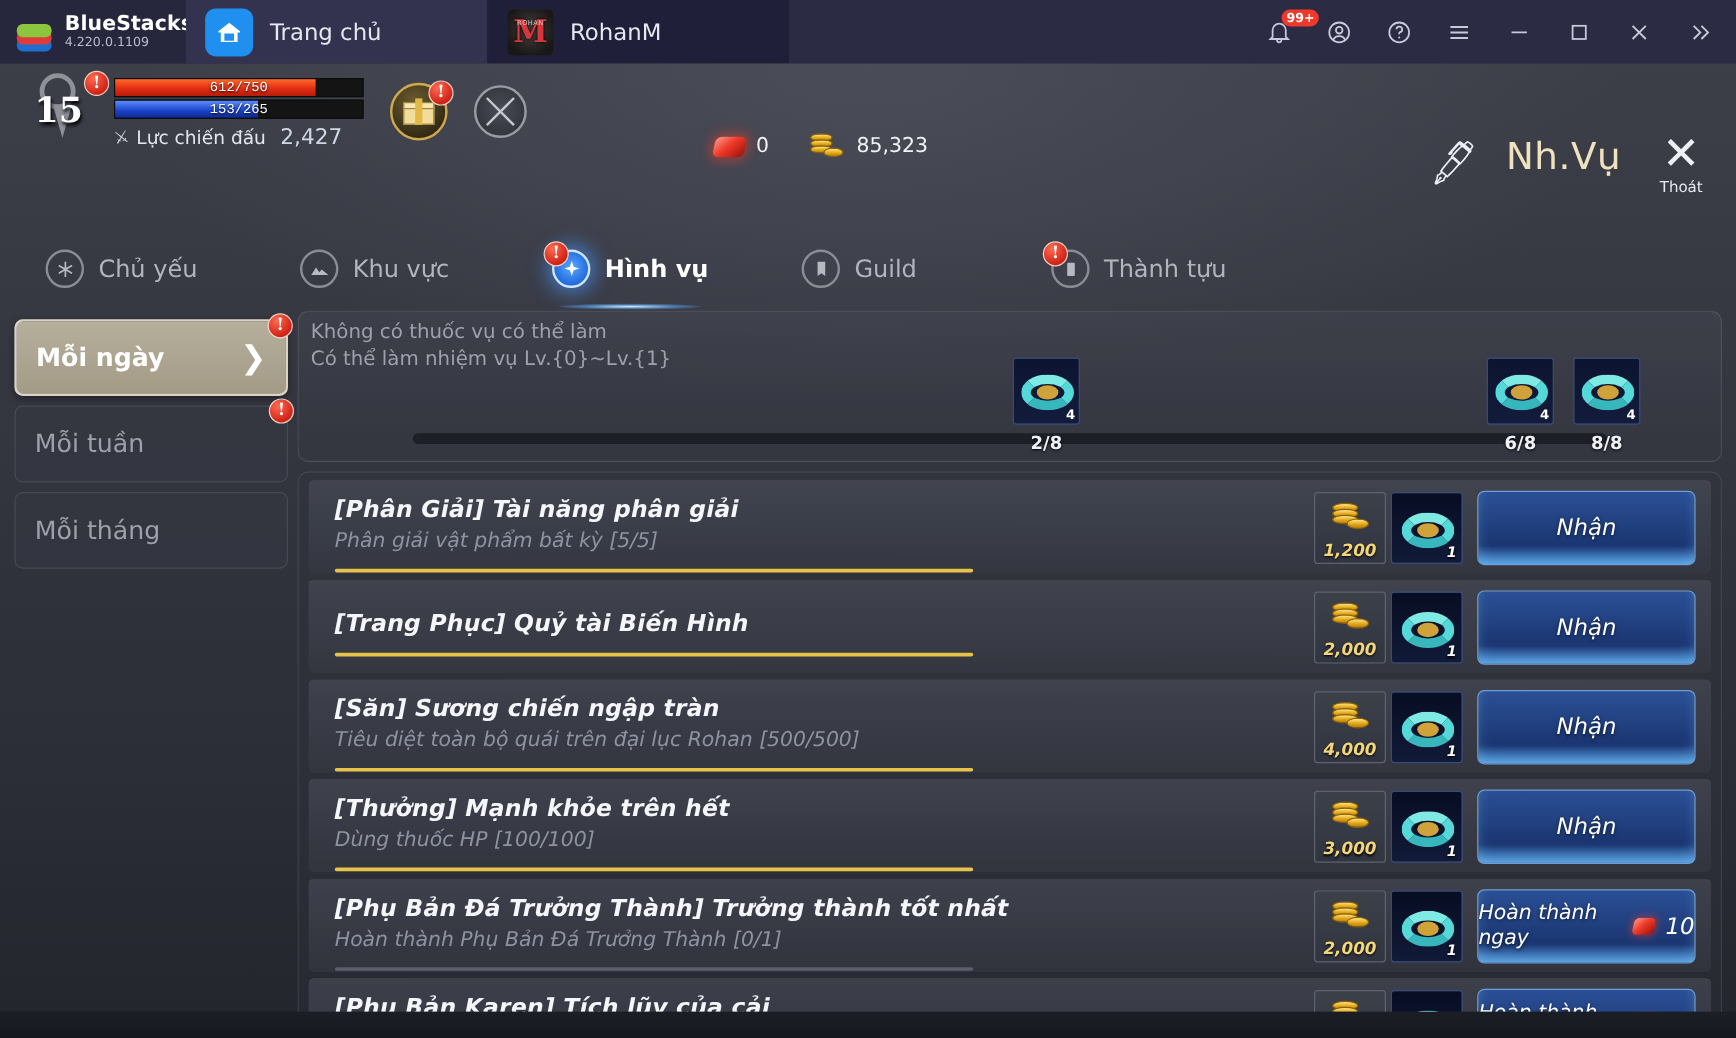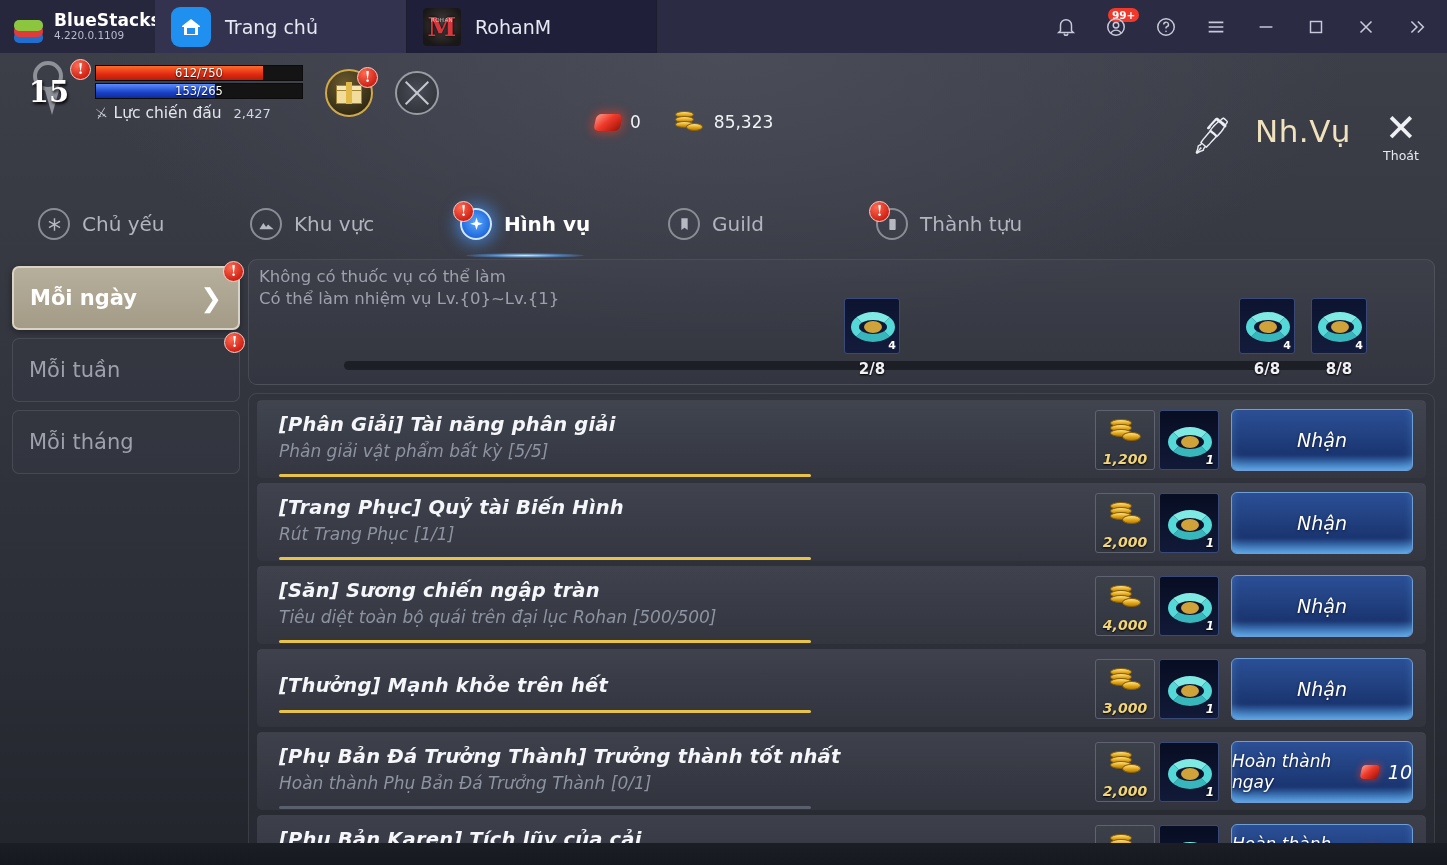--- a/index.html
+++ b/index.html
@@ -61,21 +61,21 @@
   .bs-spacer { flex: 1 1 auto; background: #2b2b44; }
   .bs-sys { display: flex; align-items: center; gap: 0px; background: #2b2b44; padding-right: 6px; }
   .sysbtn {
     width: 50px; height: 53px; display: flex; align-items: center; justify-content: center;
     position: relative; color: #c8cadb;
   }
   .sysbtn svg { width: 22px; height: 22px; }
   .badge99 {
     position: absolute; top: 8px; left: 27px;
     background: #f0392b; color: #fff; font-size: 10.5px; font-weight: bold;
-    border-radius: 9px; padding: 1px 4px 1px 4px; line-height: 12px; min-width: 24px; text-align: center; margin-left: 40px;
+    border-radius: 9px; padding: 1px 4px 1px 4px; line-height: 12px; min-width: 24px; text-align: center;
   }
 
   
   .game {
     position: absolute; left: 0; top: 53px; width: 1447px; height: 812px;
     background:
       radial-gradient(ellipse 900px 400px at 50% 0%, #4a4c58 0%, rgba(58,60,70,0) 70%),
       linear-gradient(180deg, #3c3e48 0%, #33353f 38%, #2b2d36 75%, #23252d 100%);
     overflow: hidden;
   }
@@ -106,26 +106,26 @@
     font-family: "DejaVu Serif", serif;
   }
   .hud-bars { margin-left: 4px; margin-top: 8px; }
   .bar { position: relative; width: 208px; height: 16px; background: #141414; border: 1px solid #0c0c0c; }
   .bar + .bar { margin-top: 2px; }
   .bar .fill { position: absolute; left: 0; top: 0; bottom: 0; }
   .bar.hp .fill { width: 81%; background: linear-gradient(180deg,#ff6a2a,#e02a12 60%,#b51d08); }
   .bar.mp .fill { width: 58%; background: linear-gradient(180deg,#5a8cff,#1a42c8 60%,#0f2a96); }
   .bar span {
     position: absolute; left: 0; top: 0; width: 100%; text-align: center;
-    color: #fff; font-size: 11.5px; line-height: 15px; text-shadow: 0 1px 2px #000;
+    color: #fff; font-size: 11.5px; line-height: 15px; text-shadow: 0 1px 2px #000; font-family: Liberation Mono, monospace;
   }
   .cp { margin-top: 5px; display: flex; align-items: center; gap: 6px; }
   .cp .sword { color: #d6d8e0; font-size: 14px; transform: rotate(-10deg); }
   .cp .cp-label { color: #e4e6ee; font-size: 15.5px; }
-  .cp .cp-val { color: #cfd6e6; font-size: 13px; margin-left: 6px; }
+  .cp .cp-val { color: #cfd6e6; font-size: 18px; margin-left: 6px; }
 
   .gift-btn { position: relative; margin-left: 22px; margin-top: 12px; }
   .gift-circle {
     width: 48px; height: 48px; border-radius: 50%;
     background: radial-gradient(circle at 40% 30%, #6a5a2e, #2e2713 80%);
     border: 2px solid #cfa94a; display: flex; align-items: center; justify-content: center;
   }
   .gift-box { width: 26px; height: 22px; position: relative; }
   .gift-box .bx { position: absolute; bottom: 0; width: 26px; height: 15px; background: #f2dc9b; border: 1px solid #9d8333; }
   .gift-box .lid { position: absolute; top: 3px; width: 26px; height: 6px; background: #f7e7b4; border: 1px solid #9d8333; }
@@ -614,21 +614,20 @@
         <div class="rqty">1</div>
       </div>
       <div class="q-btn">
         <span class="bl">Nhận</span>
       </div>
     </div>
 
     <div class="quest-row">
       <div class="q-texts">
         <div class="q-title">[Trang Phục] Quỷ tài Biến Hình</div>
-        <div class="q-desc">Rút Trang Phục [1/1]</div>
         <div class="q-underline"></div>
       </div>
       <div class="q-reward">
         <div class="rcoin">
             <i class="a"></i>
             <i class="b"></i>
             <i class="c"></i>
             <i class="d"></i>
           </div>
         <div class="rnum">2,000</div>
@@ -668,20 +667,21 @@
         <div class="rqty">1</div>
       </div>
       <div class="q-btn">
         <span class="bl">Nhận</span>
       </div>
     </div>
 
     <div class="quest-row">
       <div class="q-texts">
         <div class="q-title">[Thưởng] Mạnh khỏe trên hết</div>
+        <div class="q-desc">Dùng thuốc HP [100/100]</div>
         <div class="q-underline"></div>
       </div>
       <div class="q-reward">
         <div class="rcoin">
             <i class="a"></i>
             <i class="b"></i>
             <i class="c"></i>
             <i class="d"></i>
           </div>
         <div class="rnum">3,000</div>

